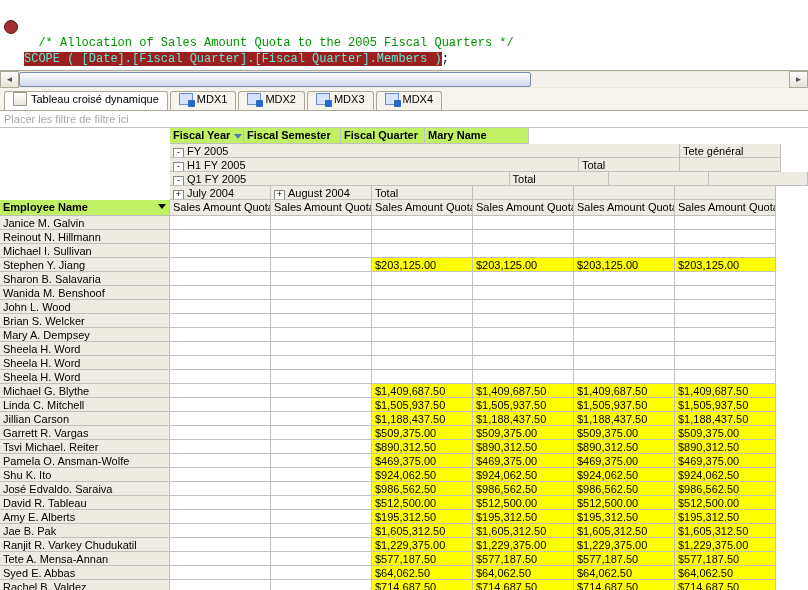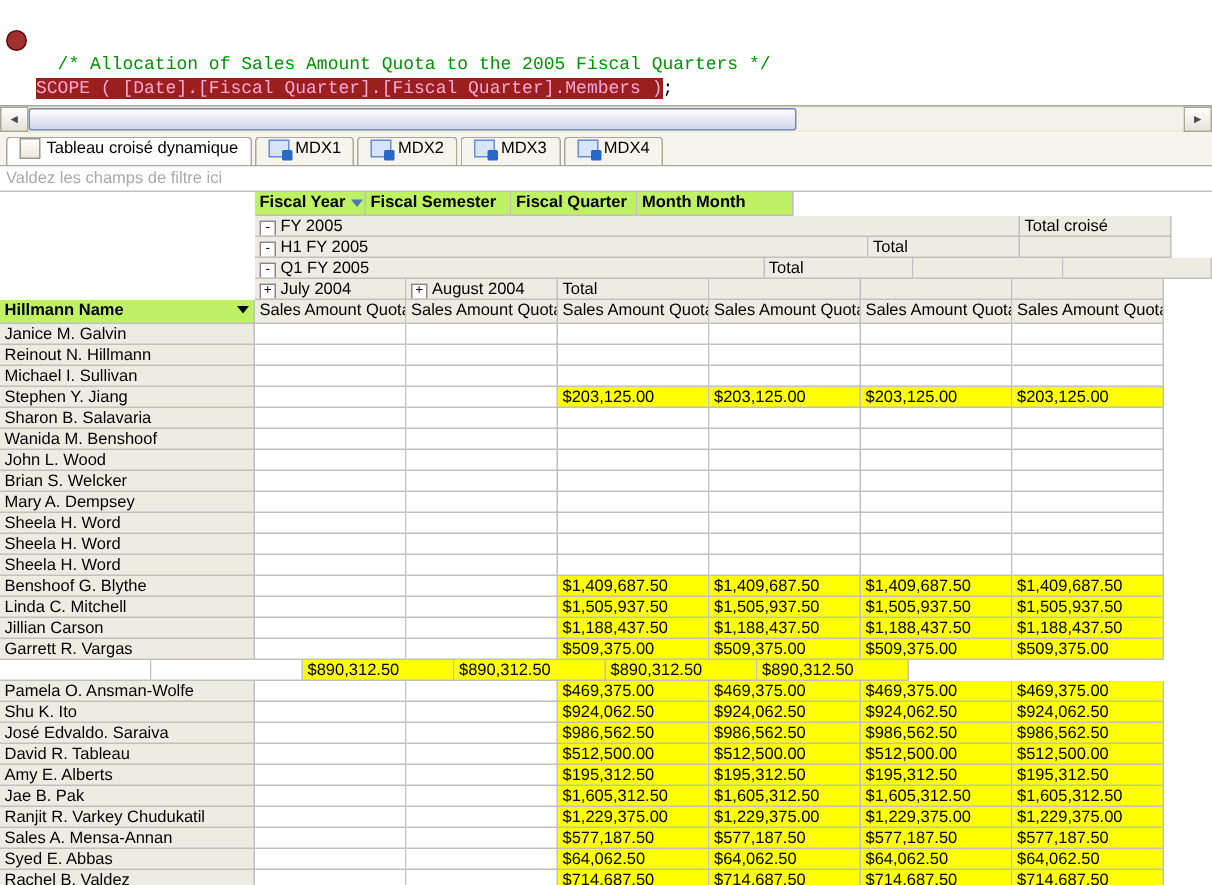--- a/index.html
+++ b/index.html
@@ -1,19 +1,19 @@
 <!DOCTYPE html>
 <html><head>
 <meta charset="utf-8">
 <style>
   html,body{margin:0;padding:0;font-family:Tahoma,Arial,sans-serif;font-size:11px;color:#000;background:#fff;overflow:hidden;width:808px;height:590px}
   .code-area{padding:3px 6px 3px 24px;font-family:'Courier New',monospace;font-size:12px;white-space:pre;line-height:16px;position:relative}
   .bp{position:absolute;left:4px;top:20px;width:12px;height:12px;border-radius:50%;background:#a03030;border:1px solid #5a1010}
   .comment{color:#009300}
-  .kwline{background:#9b1f1f;color:#f9a8d4}
+  .kwline{background:#9b1f1f;color:#5eead4}
   .hscroll{height:17px;background:#ece9d8;border-top:1px solid #aca899;display:flex;align-items:center}
   .hs-btn{width:17px;height:15px;background:linear-gradient(#fdfdfd,#e6e3d8);border:1px solid #aca899;display:flex;align-items:center;justify-content:center;font-size:8px;color:#4a4a4a}
   .hs-track{flex:1;height:15px;background:#f3f1e9;position:relative}
   .hs-thumb{position:absolute;top:0;left:0;height:13px;width:510px;background:linear-gradient(#fdfdfd,#cfd6ea);border:1px solid #7a8ab5;border-radius:2px}
   .tabs{display:flex;align-items:flex-end;background:#f6f4ec;border-bottom:1px solid #aca899;padding:3px 4px 0;gap:2px}
   .tab{display:flex;align-items:center;gap:4px;padding:0 8px 4px;border:1px solid #aca899;border-bottom:none;background:#f6f4ec;border-radius:3px 3px 0 0;cursor:pointer}
   .tab.active{background:#fff;color:#000;font-weight:normal}
   .tab .ic{width:14px;height:14px;display:inline-flex;align-items:center;justify-content:center}
   .tab .pivic{width:14px;height:14px;background:linear-gradient(#fff,#e9e6da);border:1px solid #9b9884;box-sizing:border-box}
   .tab .mdxic{width:12px;height:10px;border:1px solid #6a8dd4;background:#d6e4ff;position:relative}
@@ -75,37 +75,37 @@
       <span>MDX3</span>
     </div>
   <div class="tab">
       <span class="ic">
         <span class="mdxic"></span>
       </span>
       <span>MDX4</span>
     </div>
 </div>
 
-<div class="filter-bar">Valdez les champs de filtre ici</div>
+<div class="filter-bar">Placer les filtre de filtre ici</div>
 
 <div class="grid">
 
   <div class="row" style="height:16px">
     <div class="c rowlbl" style="background:#fff;border-right:none;border-bottom:none"></div>
     <div class="c fhd" style="width:74px"><b>Fiscal Year</b><span class="dd"></span></div>
     <div class="c fhd" style="width:97px"><b>Fiscal Semester</b></div>
     <div class="c fhd" style="width:84px"><b>Fiscal Quarter</b></div>
-    <div class="c fhd" style="width:104px"><b>Month Month</b></div>
+    <div class="c fhd" style="width:104px"><b>Mary Name</b></div>
     <div style="flex:1"></div>
   </div>
 
   <div class="row">
     <div class="c rowlbl" style="background:#fff;border-right:none;border-bottom:none"></div>
     <div class="c hd" style="width:510px"><span class="exp">-</span><span>FY 2005</span></div>
-    <div class="c hd" style="width:101px"><span>Total croisé</span></div>
+    <div class="c hd" style="width:101px"><span>Tete général</span></div>
   </div>
 
   <div class="row">
     <div class="c rowlbl" style="background:#fff;border-right:none;border-bottom:none"></div>
     <div class="c hd" style="width:409px"><span class="exp">-</span><span>H1 FY 2005</span></div>
     <div class="c hd" style="width:101px"><span>Total</span></div>
     <div class="c hd" style="width:101px"></div>
   </div>
 
   <div class="row">
@@ -120,21 +120,21 @@
     <div class="c rowlbl" style="background:#fff;border-right:none;border-bottom:none"></div>
     <div class="c hd d1"><span class="exp">+</span><span>July 2004</span></div>
     <div class="c hd d1" style="width:106px"><span class="exp">+</span><span>August 2004</span></div>
     <div class="c hd d1"><span>Total</span></div>
     <div class="c hd d1"></div>
     <div class="c hd d1"></div>
     <div class="c hd d1"></div>
   </div>
 
   <div class="row" style="height:16px">
-    <div class="c fhd rowlbl"><b>Hillmann Name</b><span class="dd ddk" style="float:right;margin-top:4px"></span></div>
+    <div class="c fhd rowlbl"><b>Employee Name</b><span class="dd ddk" style="float:right;margin-top:4px"></span></div>
     <div class="c hd d1">Sales Amount Quota</div>
     <div class="c hd d1" style="width:106px">Sales Amount Quota</div>
     <div class="c hd d1">Sales Amount Quota</div>
     <div class="c hd d1">Sales Amount Quota</div>
     <div class="c hd d1">Sales Amount Quota</div>
     <div class="c hd d1">Sales Amount Quota</div>
   </div>
 
   <div id="data-rows">
       <div class="row">
@@ -239,21 +239,21 @@
       <div class="row">
         <div class="c hd rowlbl">Sheela H. Word</div>
         <div class="c d1"></div>
         <div class="c d1" style="width:106px"></div>
         <div class="c d1 tgcell"></div>
         <div class="c d1 tgcell"></div>
         <div class="c d1 tgcell"></div>
         <div class="c d1 tgcell"></div>
       </div>
       <div class="row">
-        <div class="c hd rowlbl">Benshoof G. Blythe</div>
+        <div class="c hd rowlbl">Michael G. Blythe</div>
         <div class="c d1"></div>
         <div class="c d1" style="width:106px"></div>
         <div class="c d1 tgcell hl">$1,409,687.50</div>
         <div class="c d1 tgcell hl">$1,409,687.50</div>
         <div class="c d1 tgcell hl">$1,409,687.50</div>
         <div class="c d1 tgcell hl">$1,409,687.50</div>
       </div>
       <div class="row">
         <div class="c hd rowlbl">Linda C. Mitchell</div>
         <div class="c d1"></div>
@@ -275,20 +275,21 @@
       <div class="row">
         <div class="c hd rowlbl">Garrett R. Vargas</div>
         <div class="c d1"></div>
         <div class="c d1" style="width:106px"></div>
         <div class="c d1 tgcell hl">$509,375.00</div>
         <div class="c d1 tgcell hl">$509,375.00</div>
         <div class="c d1 tgcell hl">$509,375.00</div>
         <div class="c d1 tgcell hl">$509,375.00</div>
       </div>
       <div class="row">
+        <div class="c hd rowlbl">Tsvi Michael. Reiter</div>
         <div class="c d1"></div>
         <div class="c d1" style="width:106px"></div>
         <div class="c d1 tgcell hl">$890,312.50</div>
         <div class="c d1 tgcell hl">$890,312.50</div>
         <div class="c d1 tgcell hl">$890,312.50</div>
         <div class="c d1 tgcell hl">$890,312.50</div>
       </div>
       <div class="row">
         <div class="c hd rowlbl">Pamela O. Ansman-Wolfe</div>
         <div class="c d1"></div>
@@ -346,21 +347,21 @@
       <div class="row">
         <div class="c hd rowlbl">Ranjit R. Varkey Chudukatil</div>
         <div class="c d1"></div>
         <div class="c d1" style="width:106px"></div>
         <div class="c d1 tgcell hl">$1,229,375.00</div>
         <div class="c d1 tgcell hl">$1,229,375.00</div>
         <div class="c d1 tgcell hl">$1,229,375.00</div>
         <div class="c d1 tgcell hl">$1,229,375.00</div>
       </div>
       <div class="row">
-        <div class="c hd rowlbl">Sales A. Mensa-Annan</div>
+        <div class="c hd rowlbl">Tete A. Mensa-Annan</div>
         <div class="c d1"></div>
         <div class="c d1" style="width:106px"></div>
         <div class="c d1 tgcell hl">$577,187.50</div>
         <div class="c d1 tgcell hl">$577,187.50</div>
         <div class="c d1 tgcell hl">$577,187.50</div>
         <div class="c d1 tgcell hl">$577,187.50</div>
       </div>
       <div class="row">
         <div class="c hd rowlbl">Syed E. Abbas</div>
         <div class="c d1"></div>

